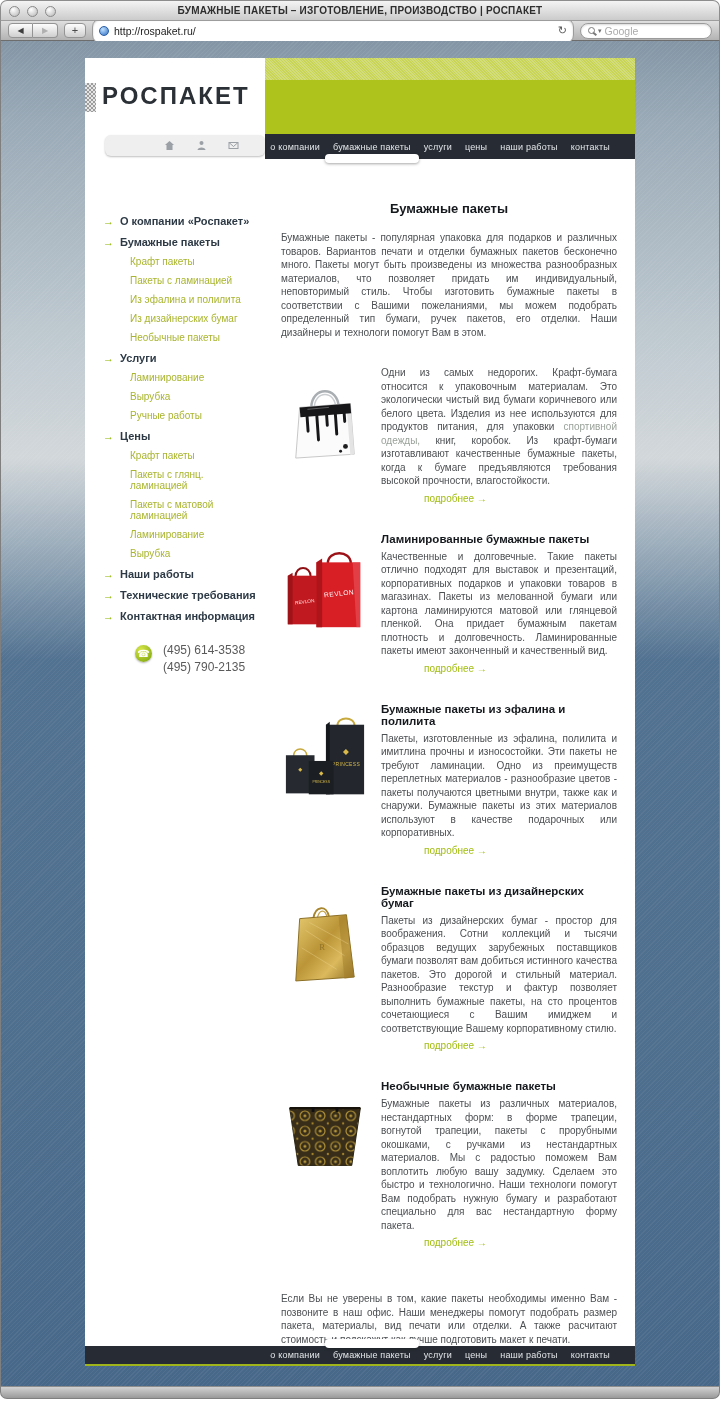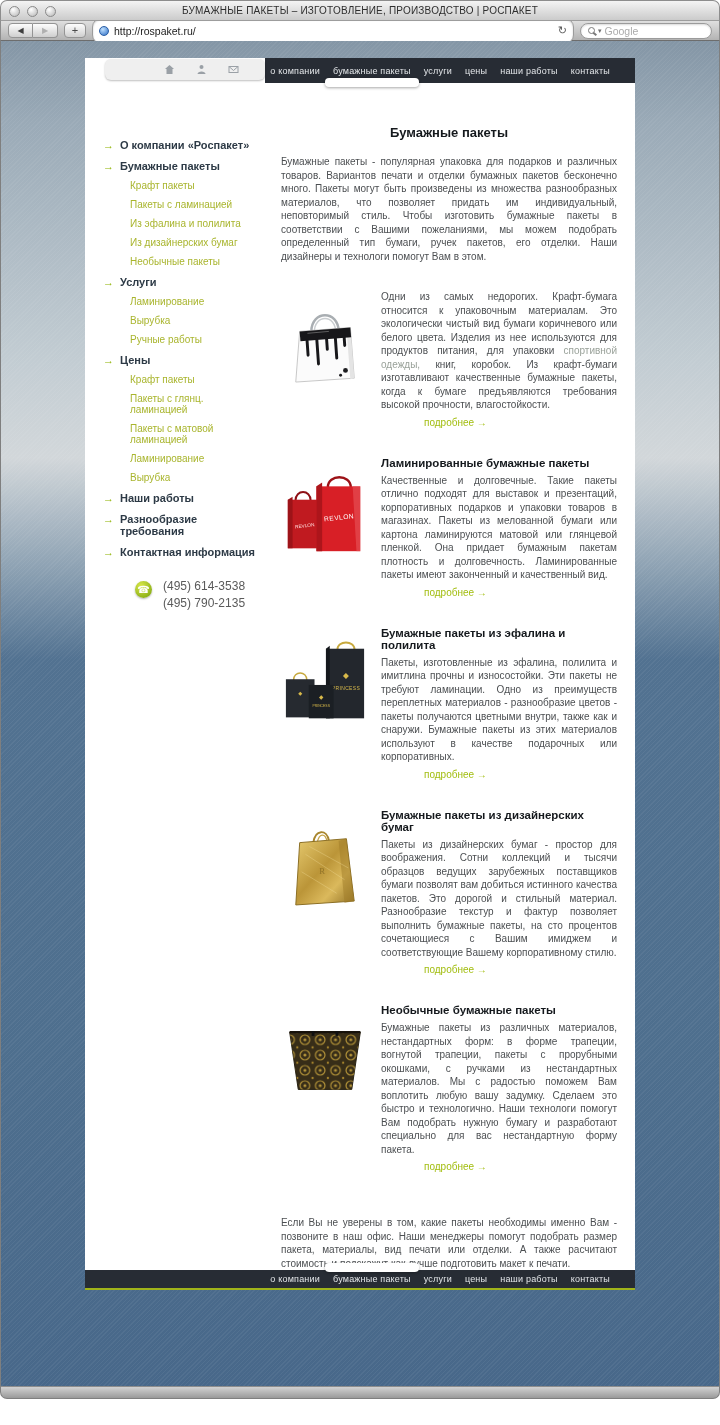--- a/index.html
+++ b/index.html
@@ -6,21 +6,21 @@
   html,body { width:720px; height:1425px; }
   body { font-family:"Liberation Sans", sans-serif; background:#fff; position:relative; overflow:hidden; }
 
   
   .window { position:absolute; inset:0; }
   .titlebar { height:21px; background:linear-gradient(#f4f4f4,#cbcbcb); border:1px solid #8d8d8d;
     border-bottom:1px solid #9d9d9d; border-radius:7px 7px 0 0; position:relative; }
   .tl-buttons { position:absolute; left:8px; top:5px; display:flex; gap:7px; }
   .tl-btn { width:11px; height:11px; border-radius:50%; border:1px solid #8a8a8a;
     background:radial-gradient(circle at 35% 30%, #ffffff, #b5b5b5); }
-  .tl-title { text-align:center; line-height:20px; font-size:10px; font-weight:normal; color:#2e2e2e; letter-spacing:.2px; }
+  .tl-title { text-align:center; line-height:20px; font-size:10px; font-weight:bold; color:#2e2e2e; letter-spacing:.2px; }
 
   .toolbar { height:20px; background:linear-gradient(#dfdfdf,#b3b3b3); border-left:1px solid #8d8d8d;
     border-right:1px solid #8d8d8d; border-bottom:1px solid #6d6d6d; display:flex; align-items:center; padding:0 7px; gap:6px; }
   .navbtns { display:flex; }
   .nb { width:25px; height:15px; border:1px solid #949494; background:linear-gradient(#fdfdfd,#cfcfcf);
     font-size:8px; text-align:center; line-height:14px; color:#3d3d3d; }
   .nb.back { border-radius:4px 0 0 4px; }
   .nb.fwd  { border-radius:0 4px 4px 0; border-left:none; color:#b0b0b0; }
   .plusbtn { width:22px; height:15px; border:1px solid #949494; border-radius:4px;
     background:linear-gradient(#fdfdfd,#cfcfcf); font-size:11px; line-height:13px; text-align:center; color:#4a4a4a; }
@@ -131,20 +131,29 @@
     <div class="search">
       <span class="mag"></span>
       <span class="chev">▾</span>
       <input class="searchin" placeholder="Google" style="">
     </div>
   </div>
 
   <div class="viewport">
     <div class="site">
 
+      <div class="header-row">
+        <div class="logo-box">
+          <span class="checker"></span>
+          <span class="logo-text">РОСПАКЕТ</span>
+        </div>
+        <div class="header-green">
+          <div class="green-top"></div>
+        </div>
+      </div>
 
       <div class="navbar-row">
         <div class="nav-left">
           <div class="iconbar">
             <svg class="hicon" viewBox="0 0 11 11">
                 <path d="M5.5 1 L10 5 H8.5 V10 H2.5 V5 H1 Z" fill="#9aa0a6"></path>
               </svg>
             <svg class="hicon" viewBox="0 0 11 11">
                 <circle cx="5.5" cy="3" r="2" fill="#9aa0a6"></circle>
                 <path d="M1.5 10 C1.5 6.5 9.5 6.5 9.5 10 Z" fill="#9aa0a6"></path>
@@ -196,21 +205,21 @@
           <div class="side-sub">Пакеты с глянц. ламинацией</div>
           <div class="side-sub">Пакеты с матовой ламинацией</div>
           <div class="side-sub">Ламинирование</div>
           <div class="side-sub">Вырубка</div>
           <div class="side-top">
             <span class="arr">→</span>
             <span>Наши работы</span>
           </div>
           <div class="side-top">
             <span class="arr">→</span>
-            <span>Разнообразие требования</span>
+            <span>Технические требования</span>
           </div>
           <div class="side-top">
             <span class="arr">→</span>
             <span>Контактная информация</span>
           </div>
           <div class="phone-block">
             <span class="phone-icon">☎</span>
             <div>
               <div class="phone-num">(495) 614-3538</div>
               <div class="phone-num">(495) 790-2135</div>

